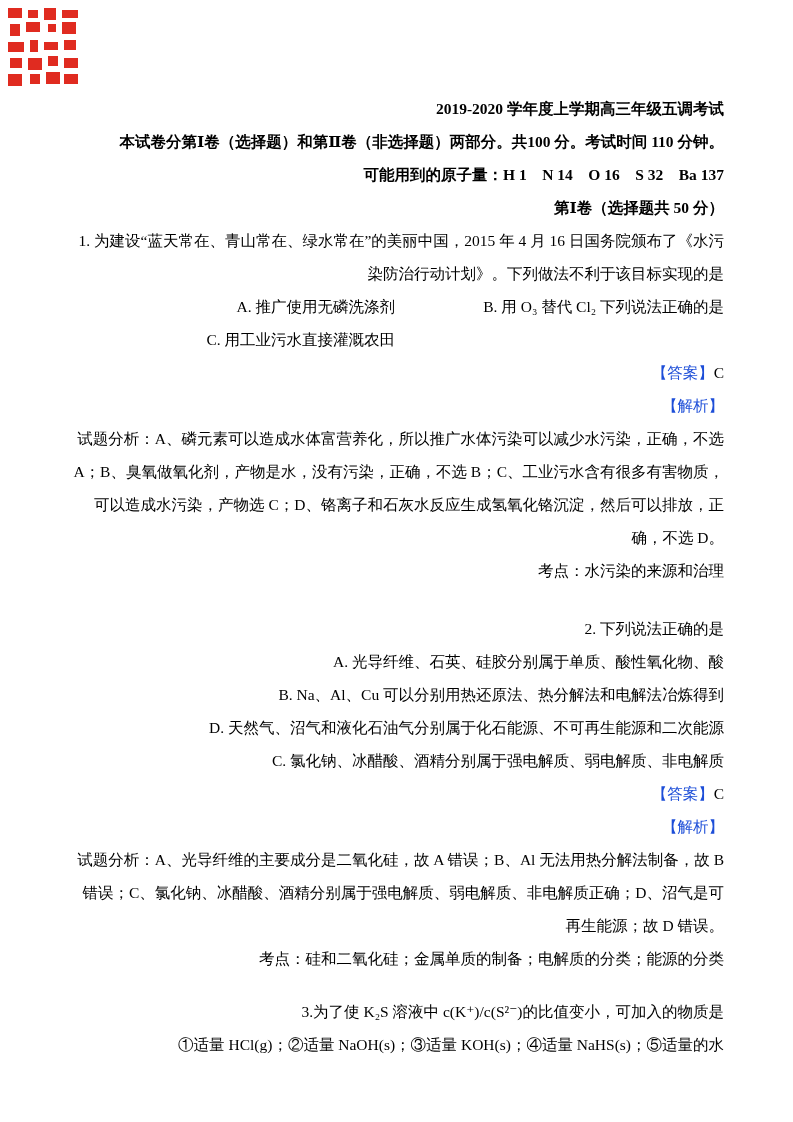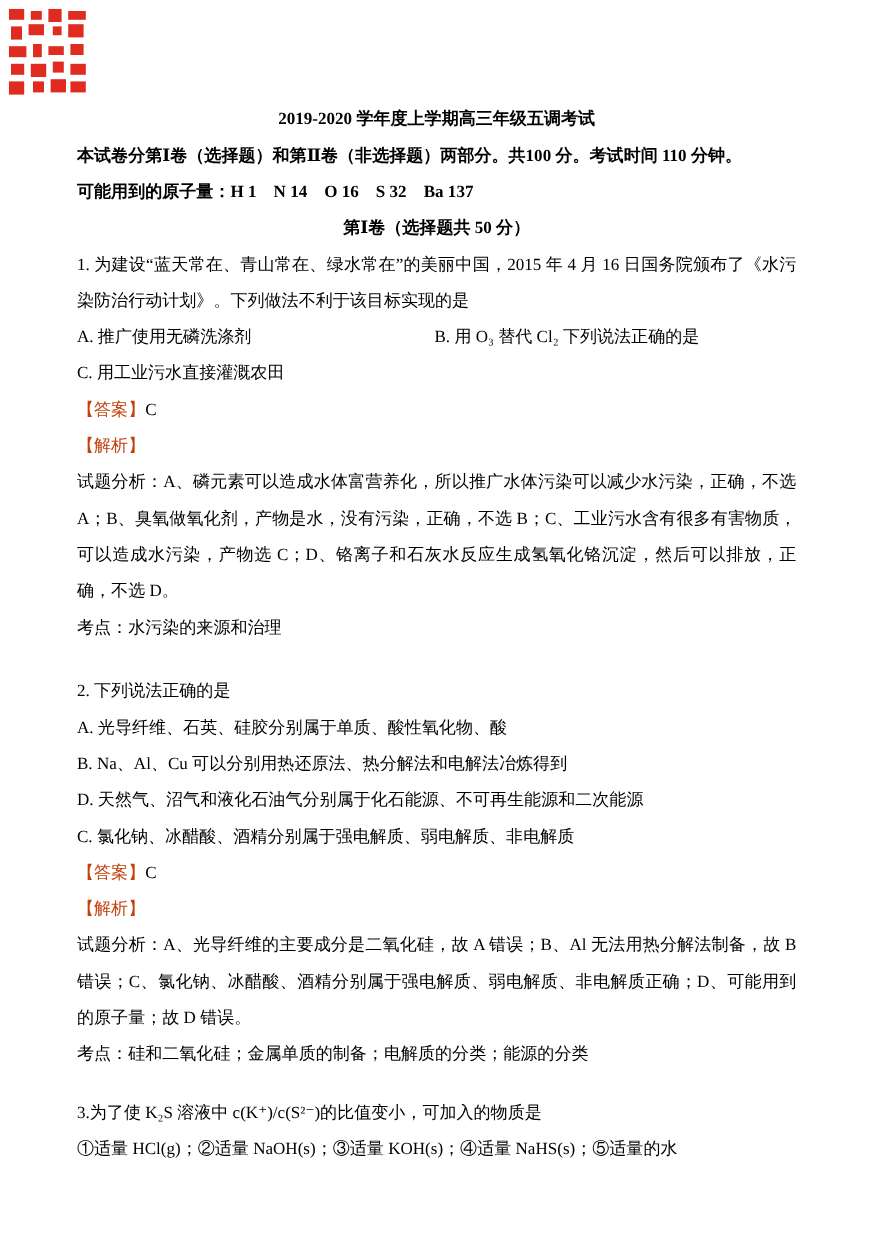--- a/index.html
+++ b/index.html
@@ -6,26 +6,26 @@
   .page{
     position:relative;
     width:793px;height:1122px;
     background:#ffffff;
     overflow:hidden;
     font-family:"Liberation Serif","DejaVu Serif",serif;
     color:#000000;
   }
   .watermark{position:absolute;left:8px;top:8px;}
   .content{position:absolute;left:70px;top:92px;width:654px;}
-  .content p{margin:0;font-size:15.5px;line-height:33px;}
+  .content p{margin:0;font-size:15.5px;line-height:33px;text-align:right;}
   .title{font-size:20px;font-weight:bold;text-align:center;line-height:40px;margin-bottom:4px;}
   .bold{font-weight:bold;}
   .center{text-align:center;}
   .j{text-align:justify;}
-  .marker{color:#c2410c;}
+  .marker{color:#1d4ed8;}
   .optgrid{display:grid;grid-template-columns:325px 1fr;}
   .gap-lg{height:25px;}
   .gap-md{height:20px;}
 </style>
 </head>
 <body>
 
 <div class="page">
 
   <svg class="watermark" width="72" height="80" viewBox="0 0 72 80">
@@ -76,21 +76,21 @@
 
     <div class="gap-lg"></div>
 
     <p>2. 下列说法正确的是</p>
     <p>A. 光导纤维、石英、硅胶分别属于单质、酸性氧化物、酸</p>
     <p>B. Na、Al、Cu 可以分别用热还原法、热分解法和电解法冶炼得到</p>
     <p>D. 天然气、沼气和液化石油气分别属于化石能源、不可再生能源和二次能源</p>
     <p>C. 氯化钠、冰醋酸、酒精分别属于强电解质、弱电解质、非电解质</p>
     <p><span class="marker">【答案】</span><span>C</span></p>
     <p><span class="marker">【解析】</span></p>
-    <p class="j">试题分析：A、光导纤维的主要成分是二氧化硅，故 A 错误；B、Al 无法用热分解法制备，故 B 错误；C、氯化钠、冰醋酸、酒精分别属于强电解质、弱电解质、非电解质正确；D、可能用到的原子量；故 D 错误。</p>
+    <p class="j">试题分析：A、光导纤维的主要成分是二氧化硅，故 A 错误；B、Al 无法用热分解法制备，故 B 错误；C、氯化钠、冰醋酸、酒精分别属于强电解质、弱电解质、非电解质正确；D、沼气是可再生能源；故 D 错误。</p>
     <p>考点：硅和二氧化硅；金属单质的制备；电解质的分类；能源的分类</p>
 
     <div class="gap-md"></div>
 
     <p class="j">3.为了使 K₂S 溶液中 c(K⁺)/c(S²⁻)的比值变小，可加入的物质是</p>
     <p>①适量 HCl(g)；②适量 NaOH(s)；③适量 KOH(s)；④适量 NaHS(s)；⑤适量的水</p>
 
   </div>
 </div>
 

